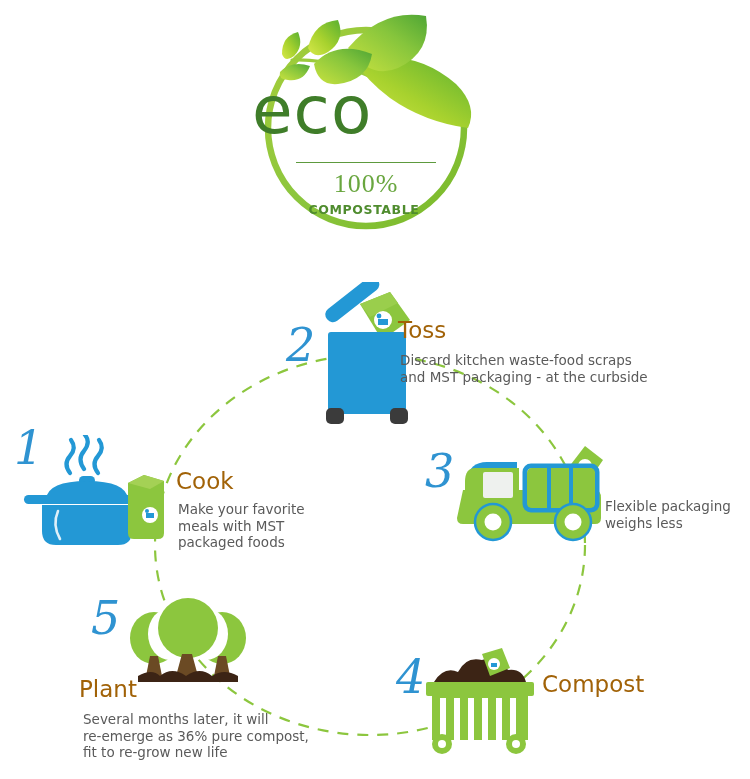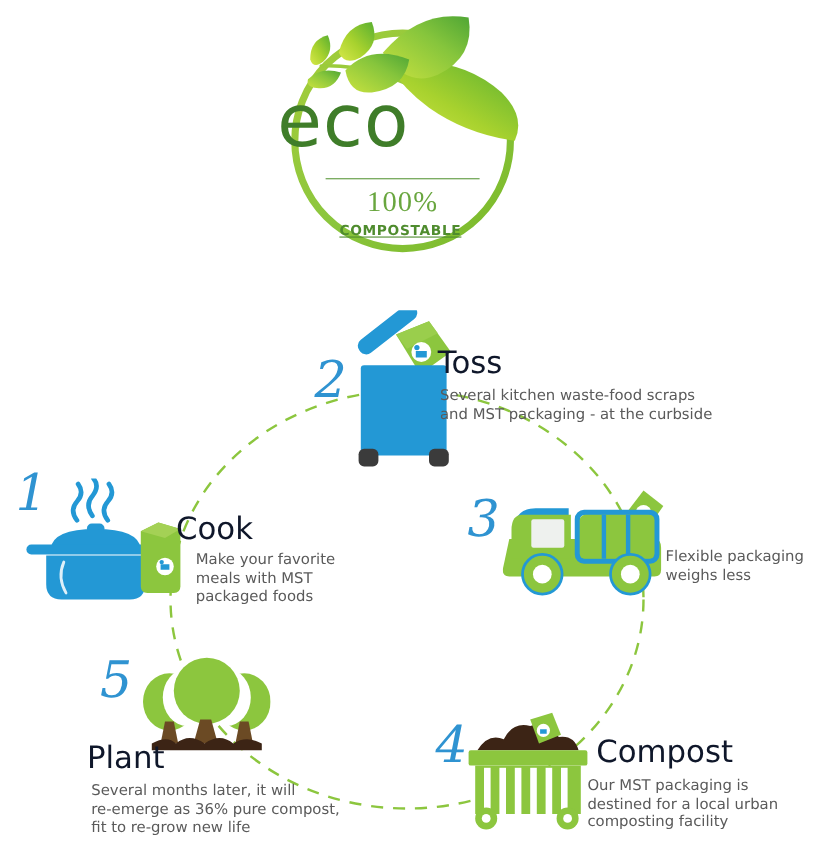--- a/index.html
+++ b/index.html
@@ -61,21 +61,20 @@
   .eco-compostable {
     position: absolute;
     left: 0; right: 4px;
     top: 200px;
     text-align: center;
     font-family: "DejaVu Sans", sans-serif;
     font-size: 12.5px;
     font-weight: 700;
     letter-spacing: 0.6px;
     color: #4f8c2e;
-    text-decoration: underline;
   }
 
   
   #cycle-ring {
     position: absolute;
     left: 120px;
     top: 330px;
     width: 500px;
     height: 430px;
     pointer-events: none;
@@ -89,23 +88,23 @@
     font-style: italic;
     font-weight: 400;
     font-size: 46px;
     color: #2f93d1;
     line-height: 46px;
     user-select: none;
   }
   .step-title {
     position: absolute;
     font-family: "DejaVu Sans", sans-serif;
-    font-size: 28px;
+    font-size: 23px;
     font-weight: 400;
-    color: #0f172a;
+    color: #a16207;
     line-height: 32px;
     white-space: nowrap;
   }
   .step-desc {
     position: absolute;
     font-family: "DejaVu Sans", sans-serif;
     font-size: 13.5px;
     color: #5a5a5a;
     line-height: 16.5px;
     white-space: pre-line;
@@ -201,21 +200,21 @@
     <div class="icon-holder" style="left:122px; top:46px;">
       <svg width="48" height="72" viewBox="0 0 48 72">
         <path d="M6 12 l16 -8 l20 6 v52 q0 6 -6 6 h-24 q-6 0 -6 -6 Z" fill="#8cc63e"></path>
         <path d="M6 12 l16 -8 l20 6 l-14 8 Z" fill="#a4d155"></path>
         <circle cx="28" cy="44" r="8" fill="#ffffff"></circle>
         <path d="M24 42 h8 v5 h-8 Z" fill="#2398d5"></path>
         <circle cx="25" cy="40" r="2" fill="#2398d5"></circle>
       </svg>
     </div>
 
-    <div class="step-title" style="left:160px; top:40px;">Cook</div>
+    <div class="step-title" style="left:176px; top:40px;">Cook</div>
     <div class="step-desc" style="left:178px; top:76px;">Make your favorite
 meals with MST
 packaged foods</div>
   </div>
 
   <div class="step" id="step-toss">
     <div class="step-num" style="left:6px; top:40px;">2</div>
 
     <div class="icon-holder" style="left:26px; top:0px;">
       <svg width="120" height="148" viewBox="0 0 120 148">
@@ -231,21 +230,21 @@
         </g>
 
         <rect x="22" y="50" width="78" height="82" rx="3" fill="#2398d5"></rect>
 
         <rect x="20" y="126" width="18" height="16" rx="5" fill="#3b3b3b"></rect>
         <rect x="84" y="126" width="18" height="16" rx="5" fill="#3b3b3b"></rect>
       </svg>
     </div>
 
     <div class="step-title" style="left:118px; top:32px;">Toss</div>
-    <div class="step-desc" style="left:120px; top:70px;">Several kitchen waste-food scraps
+    <div class="step-desc" style="left:120px; top:70px;">Discard kitchen waste-food scraps
 and MST packaging - at the curbside</div>
   </div>
 
   <div class="step" id="step-reduce">
     <div class="step-num" style="left:0px; top:8px;">3</div>
 
     <div class="icon-holder" style="left:32px; top:2px;">
       <svg width="150" height="102" viewBox="0 0 150 102">
 
         <g>
@@ -309,23 +308,20 @@
         </g>
 
         <circle cx="22" cy="104" r="10" fill="#8cc63e"></circle>
         <circle cx="22" cy="104" r="4" fill="#ffffff"></circle>
         <circle cx="96" cy="104" r="10" fill="#8cc63e"></circle>
         <circle cx="96" cy="104" r="4" fill="#ffffff"></circle>
       </svg>
     </div>
 
     <div class="step-title" style="left:152px; top:28px;">Compost</div>
-    <div class="step-desc" style="left:144px; top:66px;">Our MST packaging is
-destined for a local urban
-composting facility</div>
   </div>
 
   <div class="step" id="step-plant">
     <div class="step-num" style="left:16px; top:10px;">5</div>
 
     <div class="icon-holder" style="left:55px; top:5px;">
       <svg width="116" height="94" viewBox="0 0 116 94">
 
         <ellipse cx="24" cy="48" rx="24" ry="26" fill="#8cc63e"></ellipse>
         <ellipse cx="92" cy="48" rx="24" ry="26" fill="#8cc63e"></ellipse>

